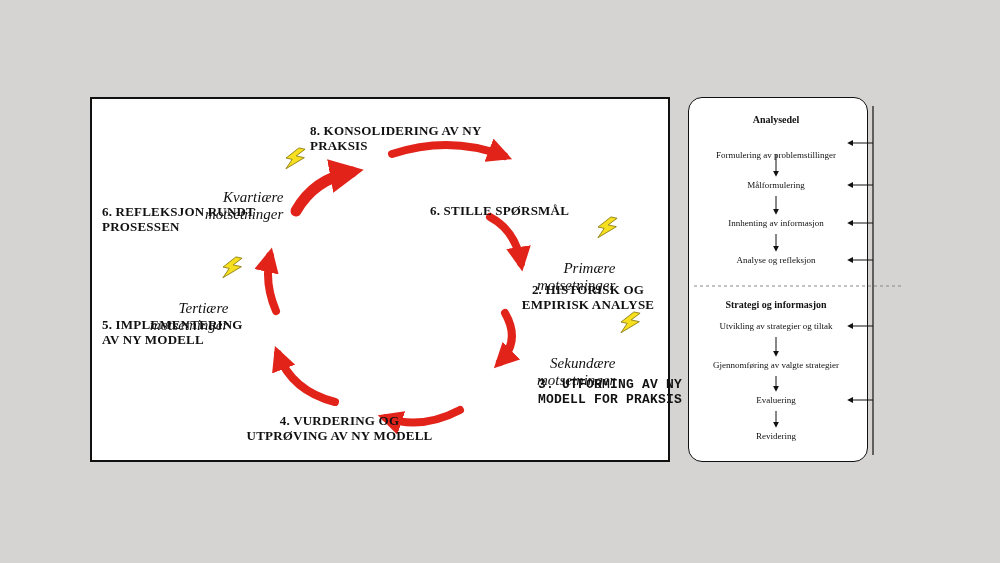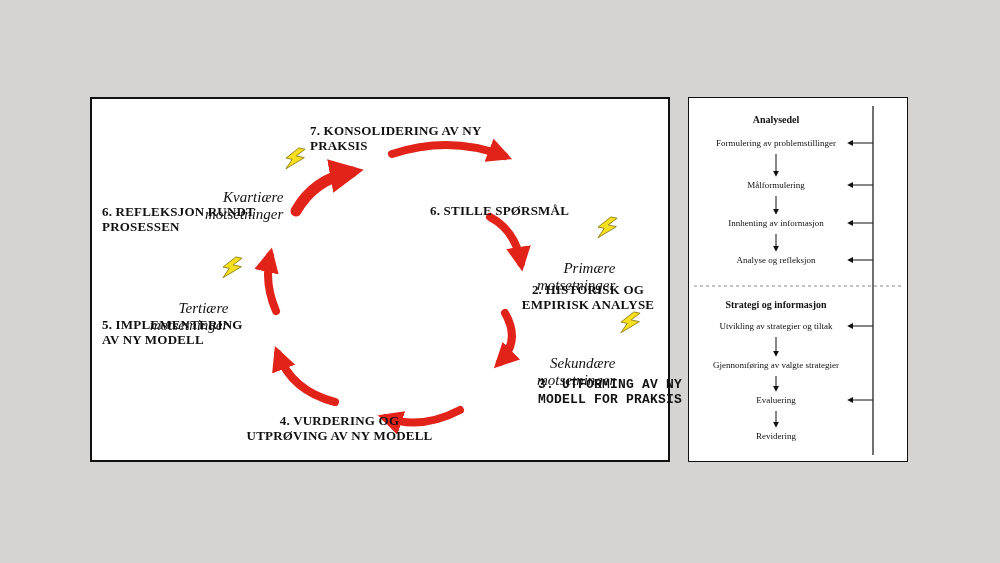--- a/index.html
+++ b/index.html
@@ -9,21 +9,21 @@
     font-family: "Liberation Serif", serif;
     position: relative;
     overflow: hidden;
   }
   .panel {
     position: absolute;
     background: #ffffff;
     border: 2px solid #111111;
   }
   .left-panel  { left: 90px;  top: 97px; width: 580px; height: 365px; }
-  .right-panel { left: 688px; top: 97px; width: 220px; height: 365px; border-width: 1.5px; }
+  .right-panel { left: 688px; top: 97px; width: 180px; height: 365px; border-width: 1.5px; border-radius: 14px; }
 
   
   .cycle-svg { position: absolute; left: 0; top: 0; width: 580px; height: 365px; }
 
   .step {
     position: absolute;
     font-weight: bold;
     font-size: 13px;
     line-height: 1.18;
     color: #111111;
@@ -66,21 +66,21 @@
     left: 7px;
     width: 160px;
     text-align: center;
     font-size: 9px;
     line-height: 11px;
     color: #111111;
     font-family: "Liberation Serif", serif;
   }
   .fc-title { font-weight: bold; font-size: 10px; }
   .t1 { top: 16px; }
-  .f0 { top: 40px; text-align: center; }
+  .f0 { top: 52px; text-align: center; }
   .f1 { top: 82px; }
   .f2 { top: 120px; }
   .f3 { top: 157px; }
   .t2 { top: 201px; }
   .f4 { top: 223px; }
   .f5 { top: 262px; }
   .f6 { top: 297px; }
   .f7 { top: 333px; }
 </style>
 </head>
@@ -116,21 +116,21 @@
     <div class="step s2">2. HISTORISK OG
 EMPIRISK ANALYSE</div>
     <div class="step s3">3. UTFORMING AV NY
 MODELL FOR PRAKSIS</div>
     <div class="step s4">4. VURDERING OG
 UTPRØVING AV NY MODELL</div>
     <div class="step s5">5. IMPLEMENTERING
 AV NY MODELL</div>
     <div class="step s6">6. REFLEKSJON RUNDT
 PROSESSEN</div>
-    <div class="step s7">7. KONSOLIDERING AV NY
+    <div class="step s7">8. KONSOLIDERING AV NY
 PRAKSIS</div>
 
     <div class="contra c-prim">
       <svg class="bolt" viewBox="0 0 20 24">
         <polygon points="11,1 1,13 7,13 3,23 18,9 10,9 17,1" fill="#f6df1f" stroke="#8f7e14" stroke-width="0.8" transform="rotate(12 10 12)"></polygon>
       </svg>
       <span>Primære
 motsetninger</span>
     </div>
 

